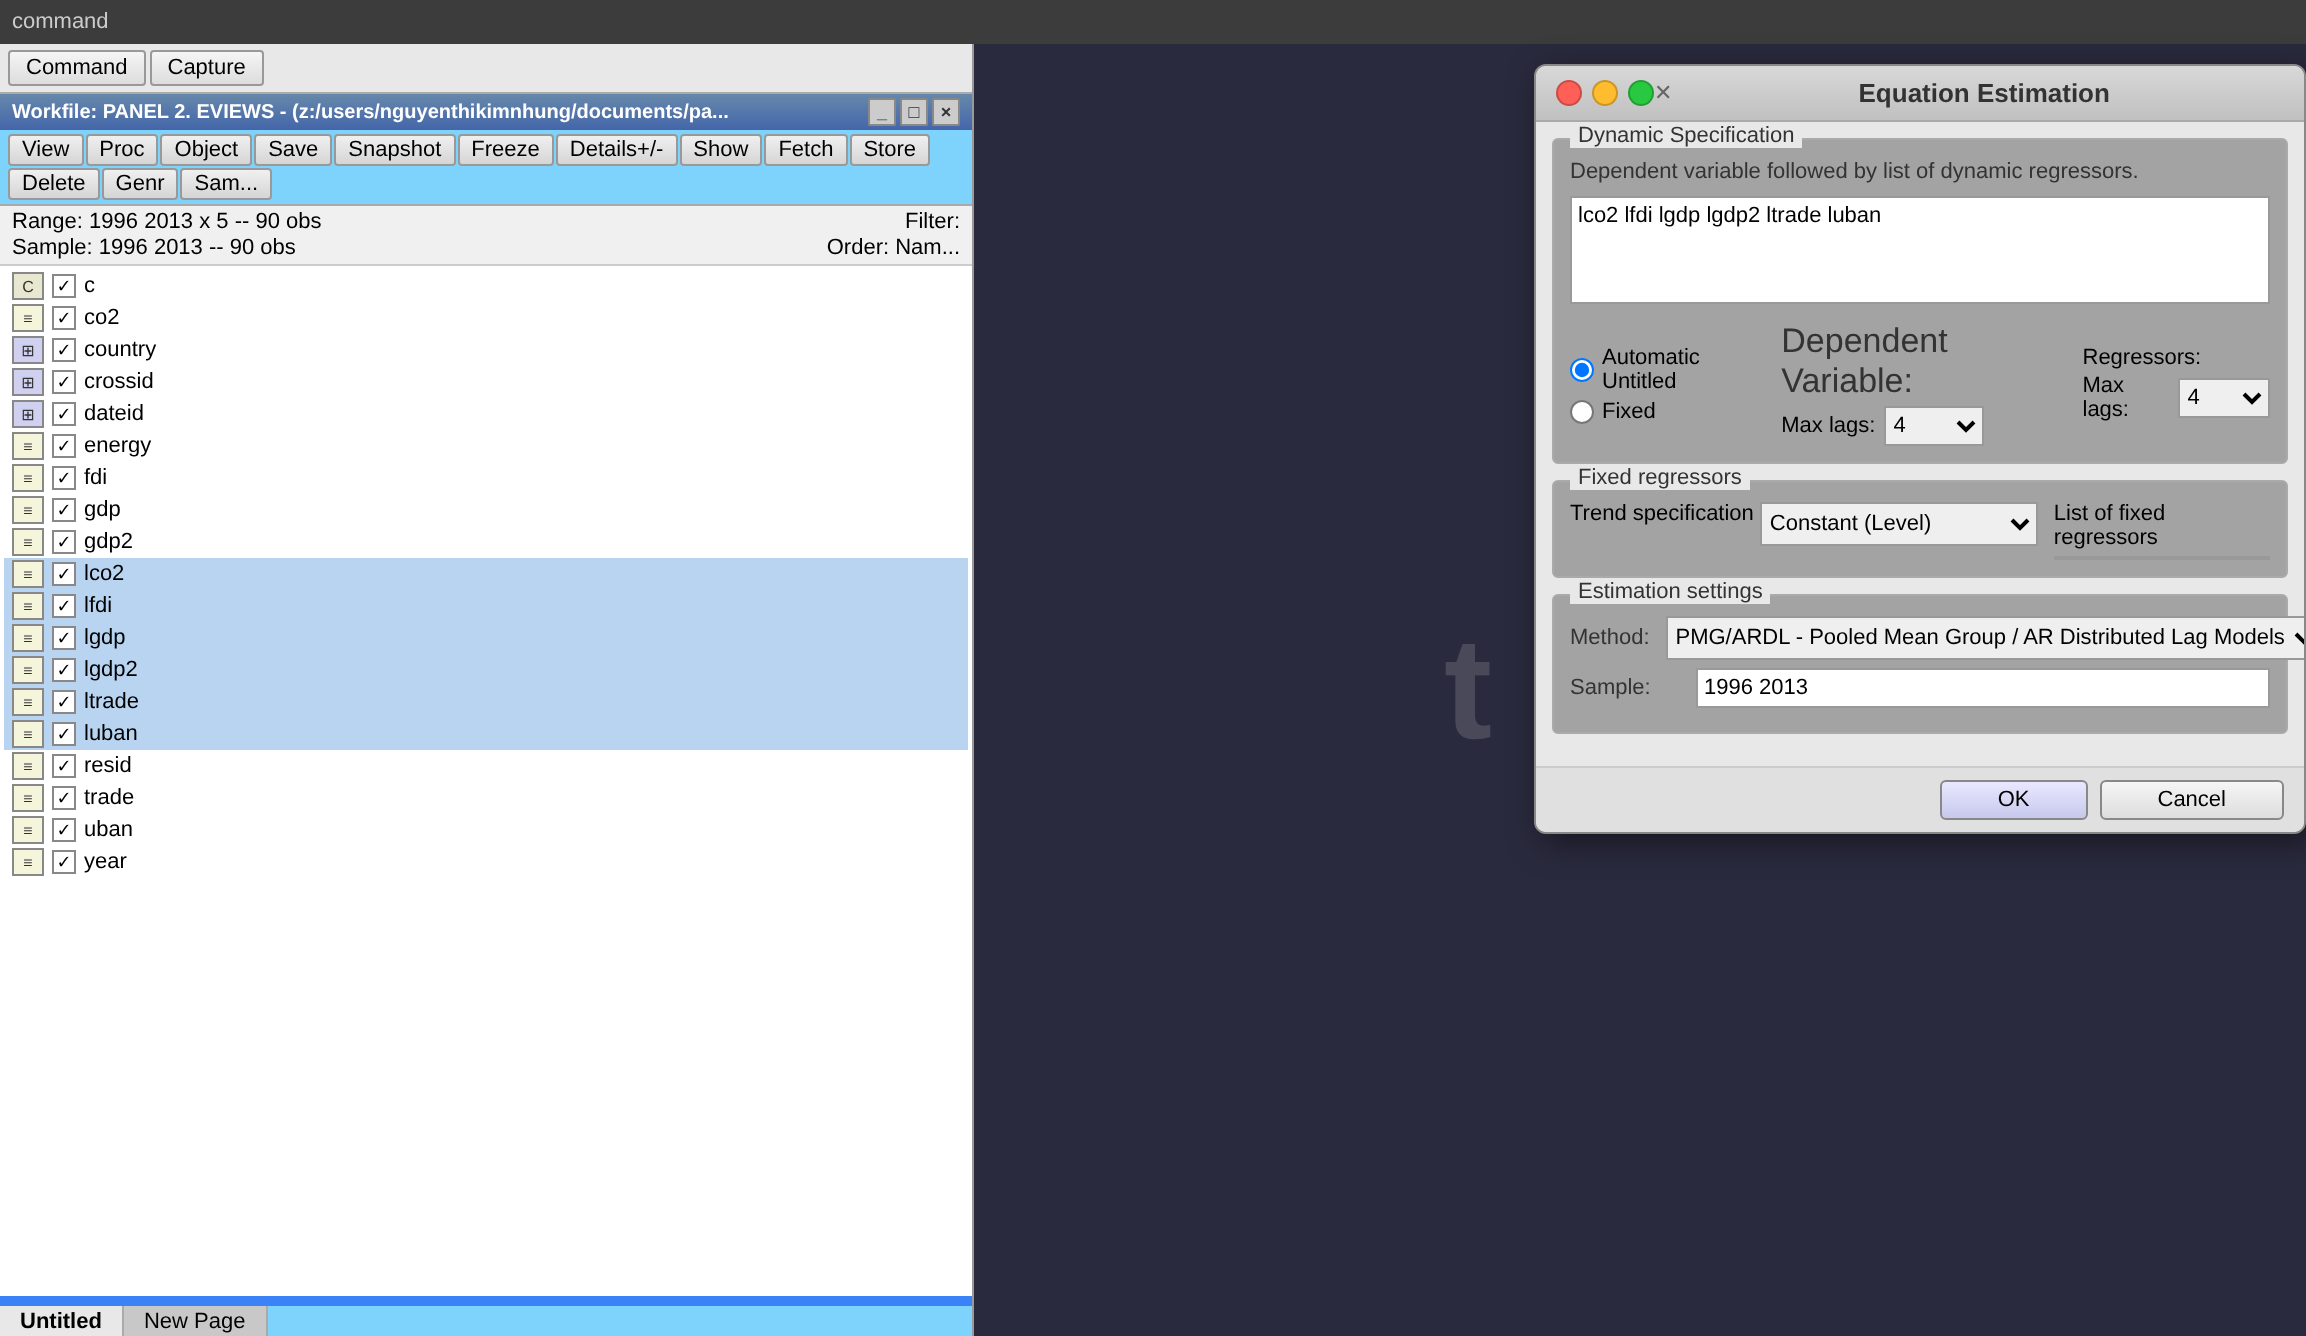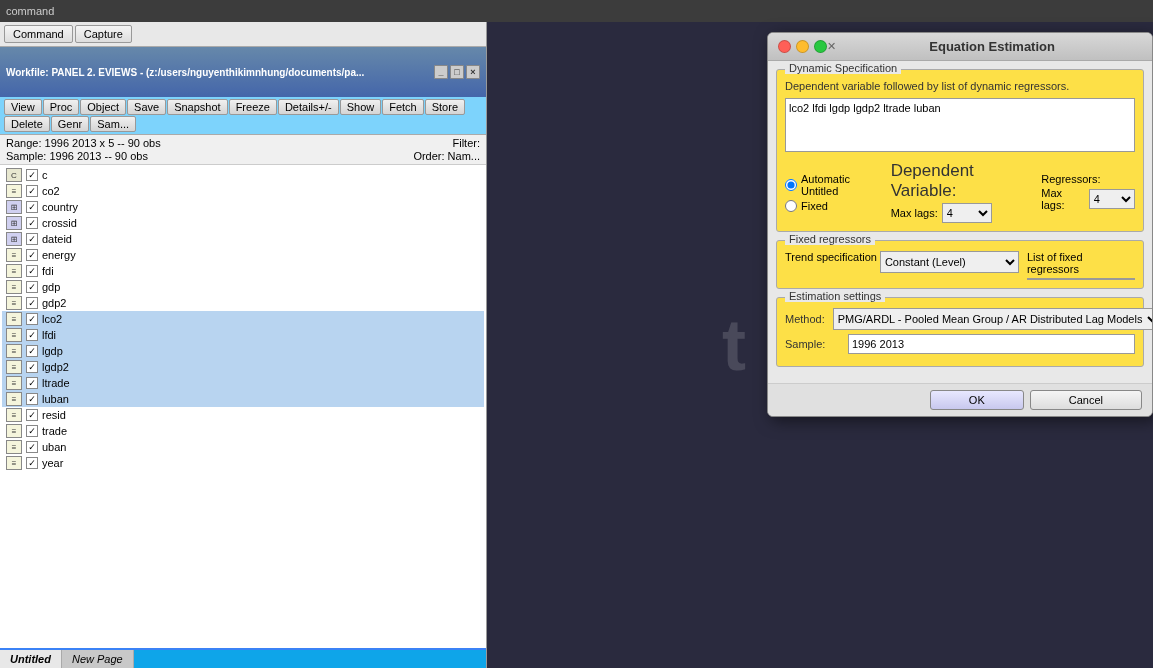--- a/index.html
+++ b/index.html
@@ -59,21 +59,21 @@
       padding: 2px 8px;
       font-size: 11px;
       cursor: pointer;
       color: #000;
     }
 
     
     .workfile-titlebar {
       background: linear-gradient(to bottom, #6688aa, #4466aa);
       color: white;
-      padding: 18px 6px;
+      padding: 2px 6px;
       font-size: 11px;
       font-weight: bold;
       display: flex;
       align-items: center;
       justify-content: space-between;
     }
     .workfile-titlebar-btns {
       display: flex;
       gap: 2px;
     }
@@ -159,24 +159,23 @@
       background: white;
       display: flex;
       align-items: center;
       justify-content: center;
       font-size: 9px;
     }
 
     
     .bottom-tabs {
       display: flex;
-      background: #0ea5e9;
-      border-top: 2px solid #3b82f6;
+      background: #7dd3fc;
+      border-top: 5px solid #3b82f6;
       height: 20px;
-      font-style: italic;
     }
     .bottom-tab {
       padding: 2px 10px;
       font-size: 11px;
       border-right: 1px solid #aaa;
       cursor: pointer;
       display: flex;
       align-items: center;
       background: #c8c8c8;
     }
@@ -286,21 +285,21 @@
     .dialog-content {
       padding: 8px;
       background: #e8e8e8;
     }
 
     
     .section-box {
       border: 1px solid #aaa;
       border-radius: 3px;
       margin-bottom: 8px;
-      background: #fde047;
+      background: #a3a3a3;
       position: relative;
     }
     .section-label {
       position: absolute;
       top: -8px;
       left: 8px;
       background: #e8e8e8;
       padding: 0 4px;
       font-size: 11px;
       color: #333;
@@ -431,21 +430,21 @@
     
     .dialog-footer {
       display: flex;
       justify-content: flex-end;
       gap: 6px;
       padding: 6px 10px;
       background: #e0e0e0;
       border-top: 1px solid #ccc;
     }
     .footer-btn {
-      padding: 3px 38px;
+      padding: 3px 28px;
       font-size: 11px;
       border: 1px solid #888;
       border-radius: 3px;
       cursor: pointer;
       background: linear-gradient(to bottom, #f5f5f5, #ddd);
     }
     .footer-btn.ok {
       background: linear-gradient(to bottom, #e8e8ff, #c8c8ee);
     }
   </style>

